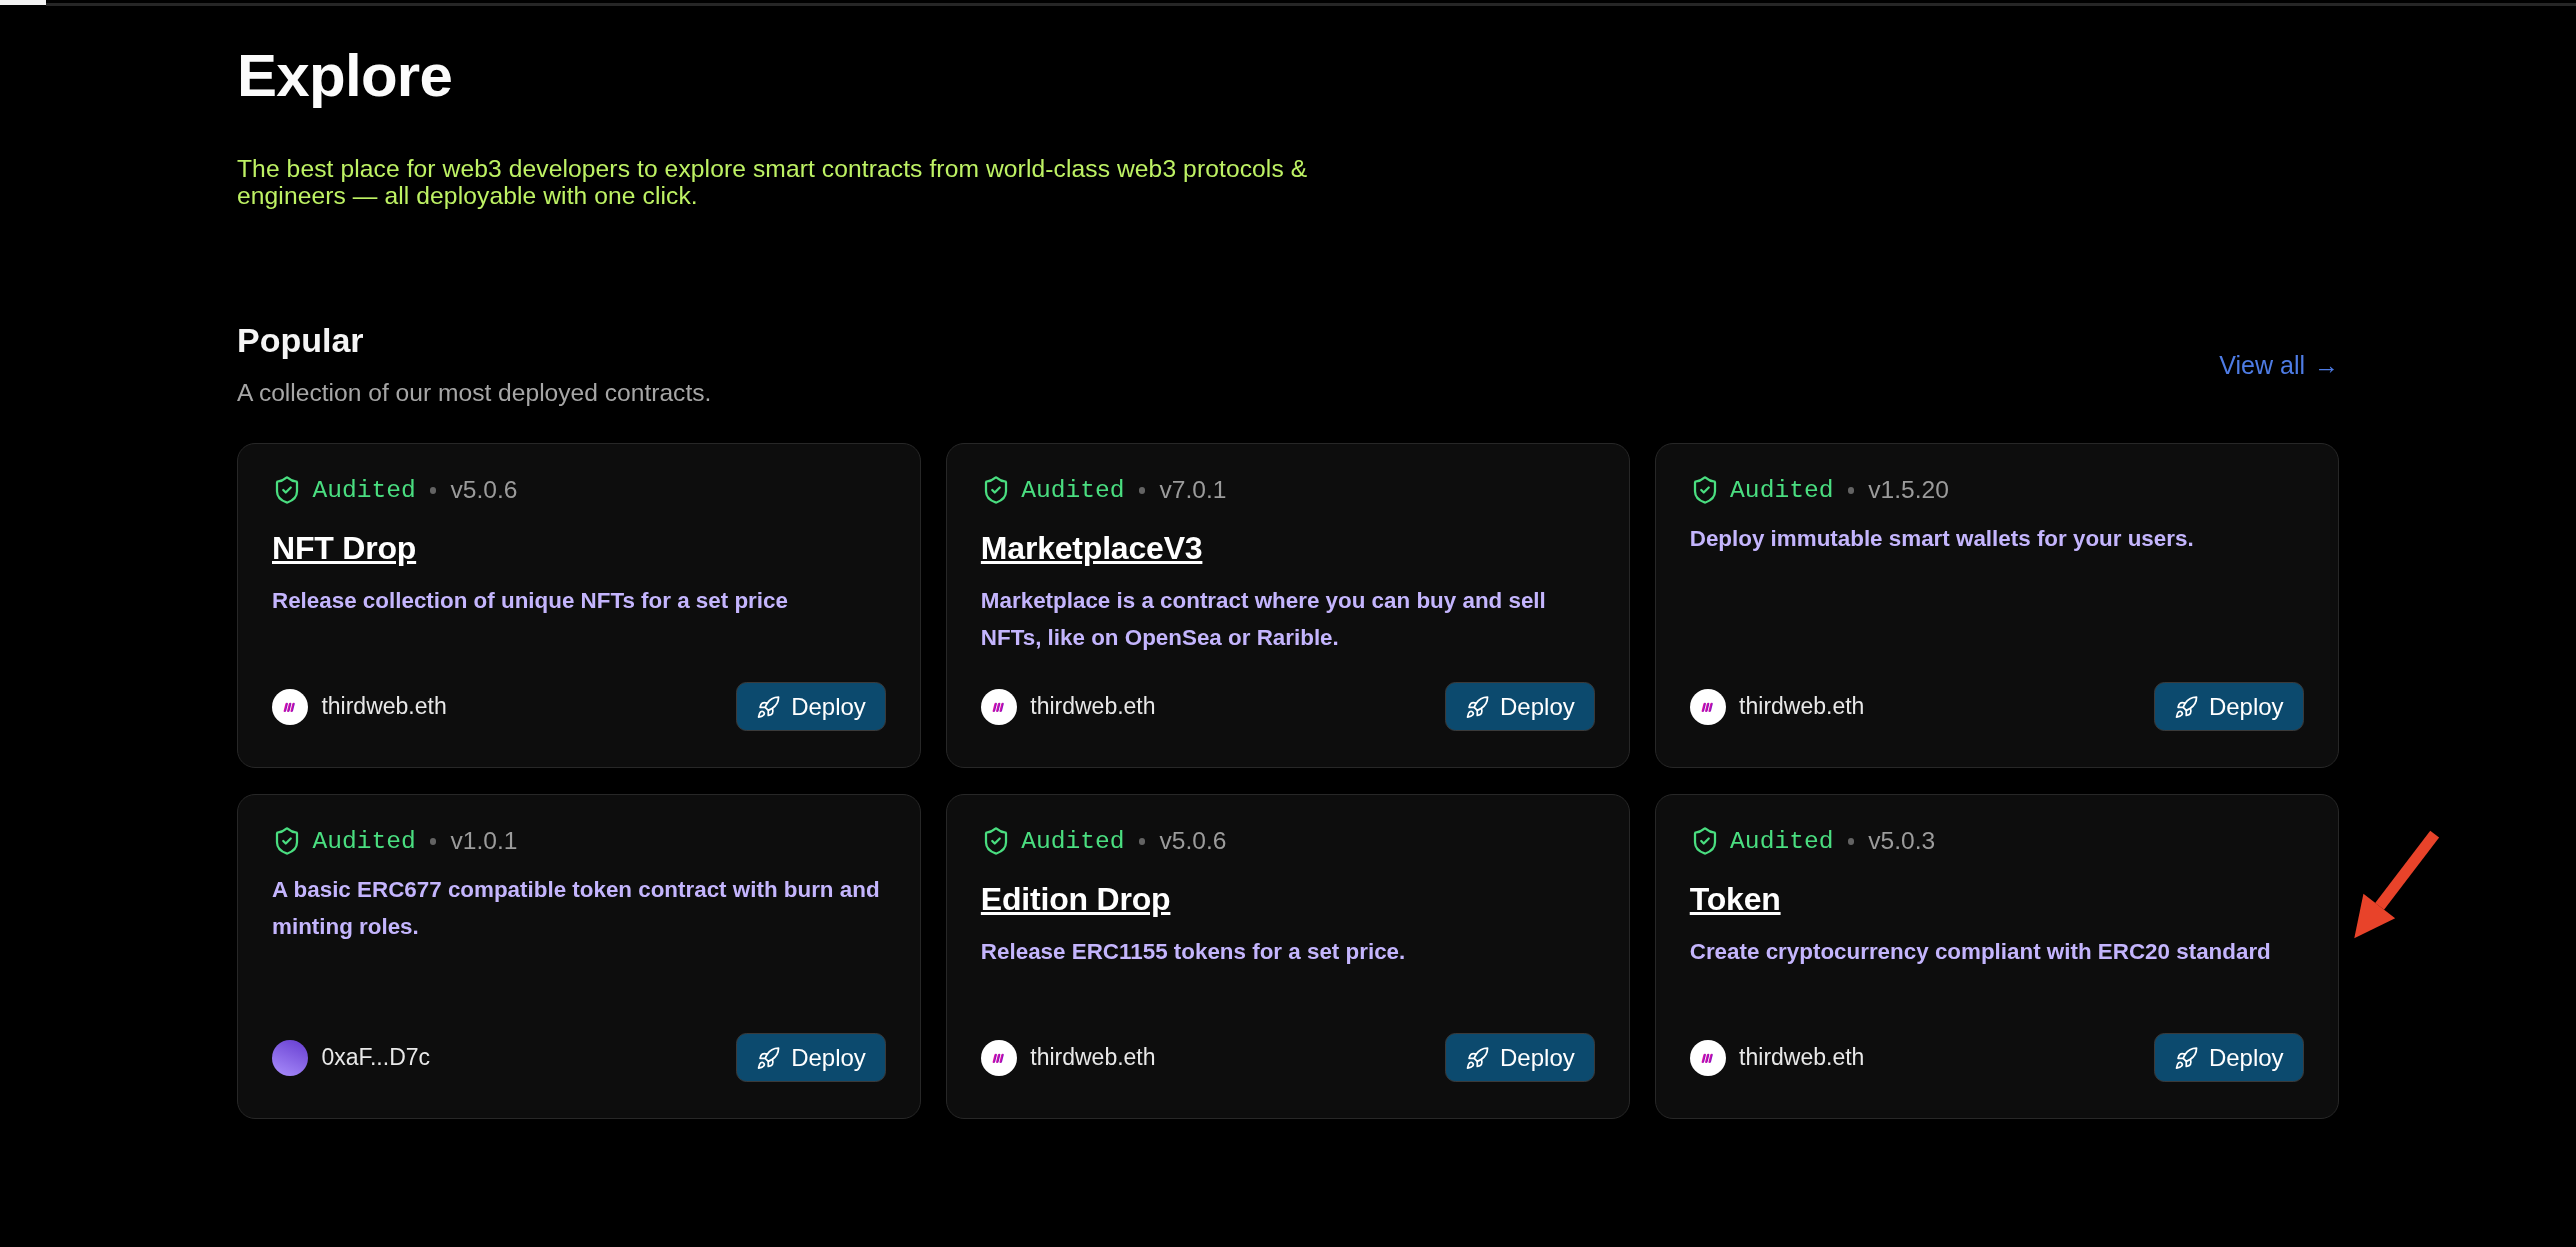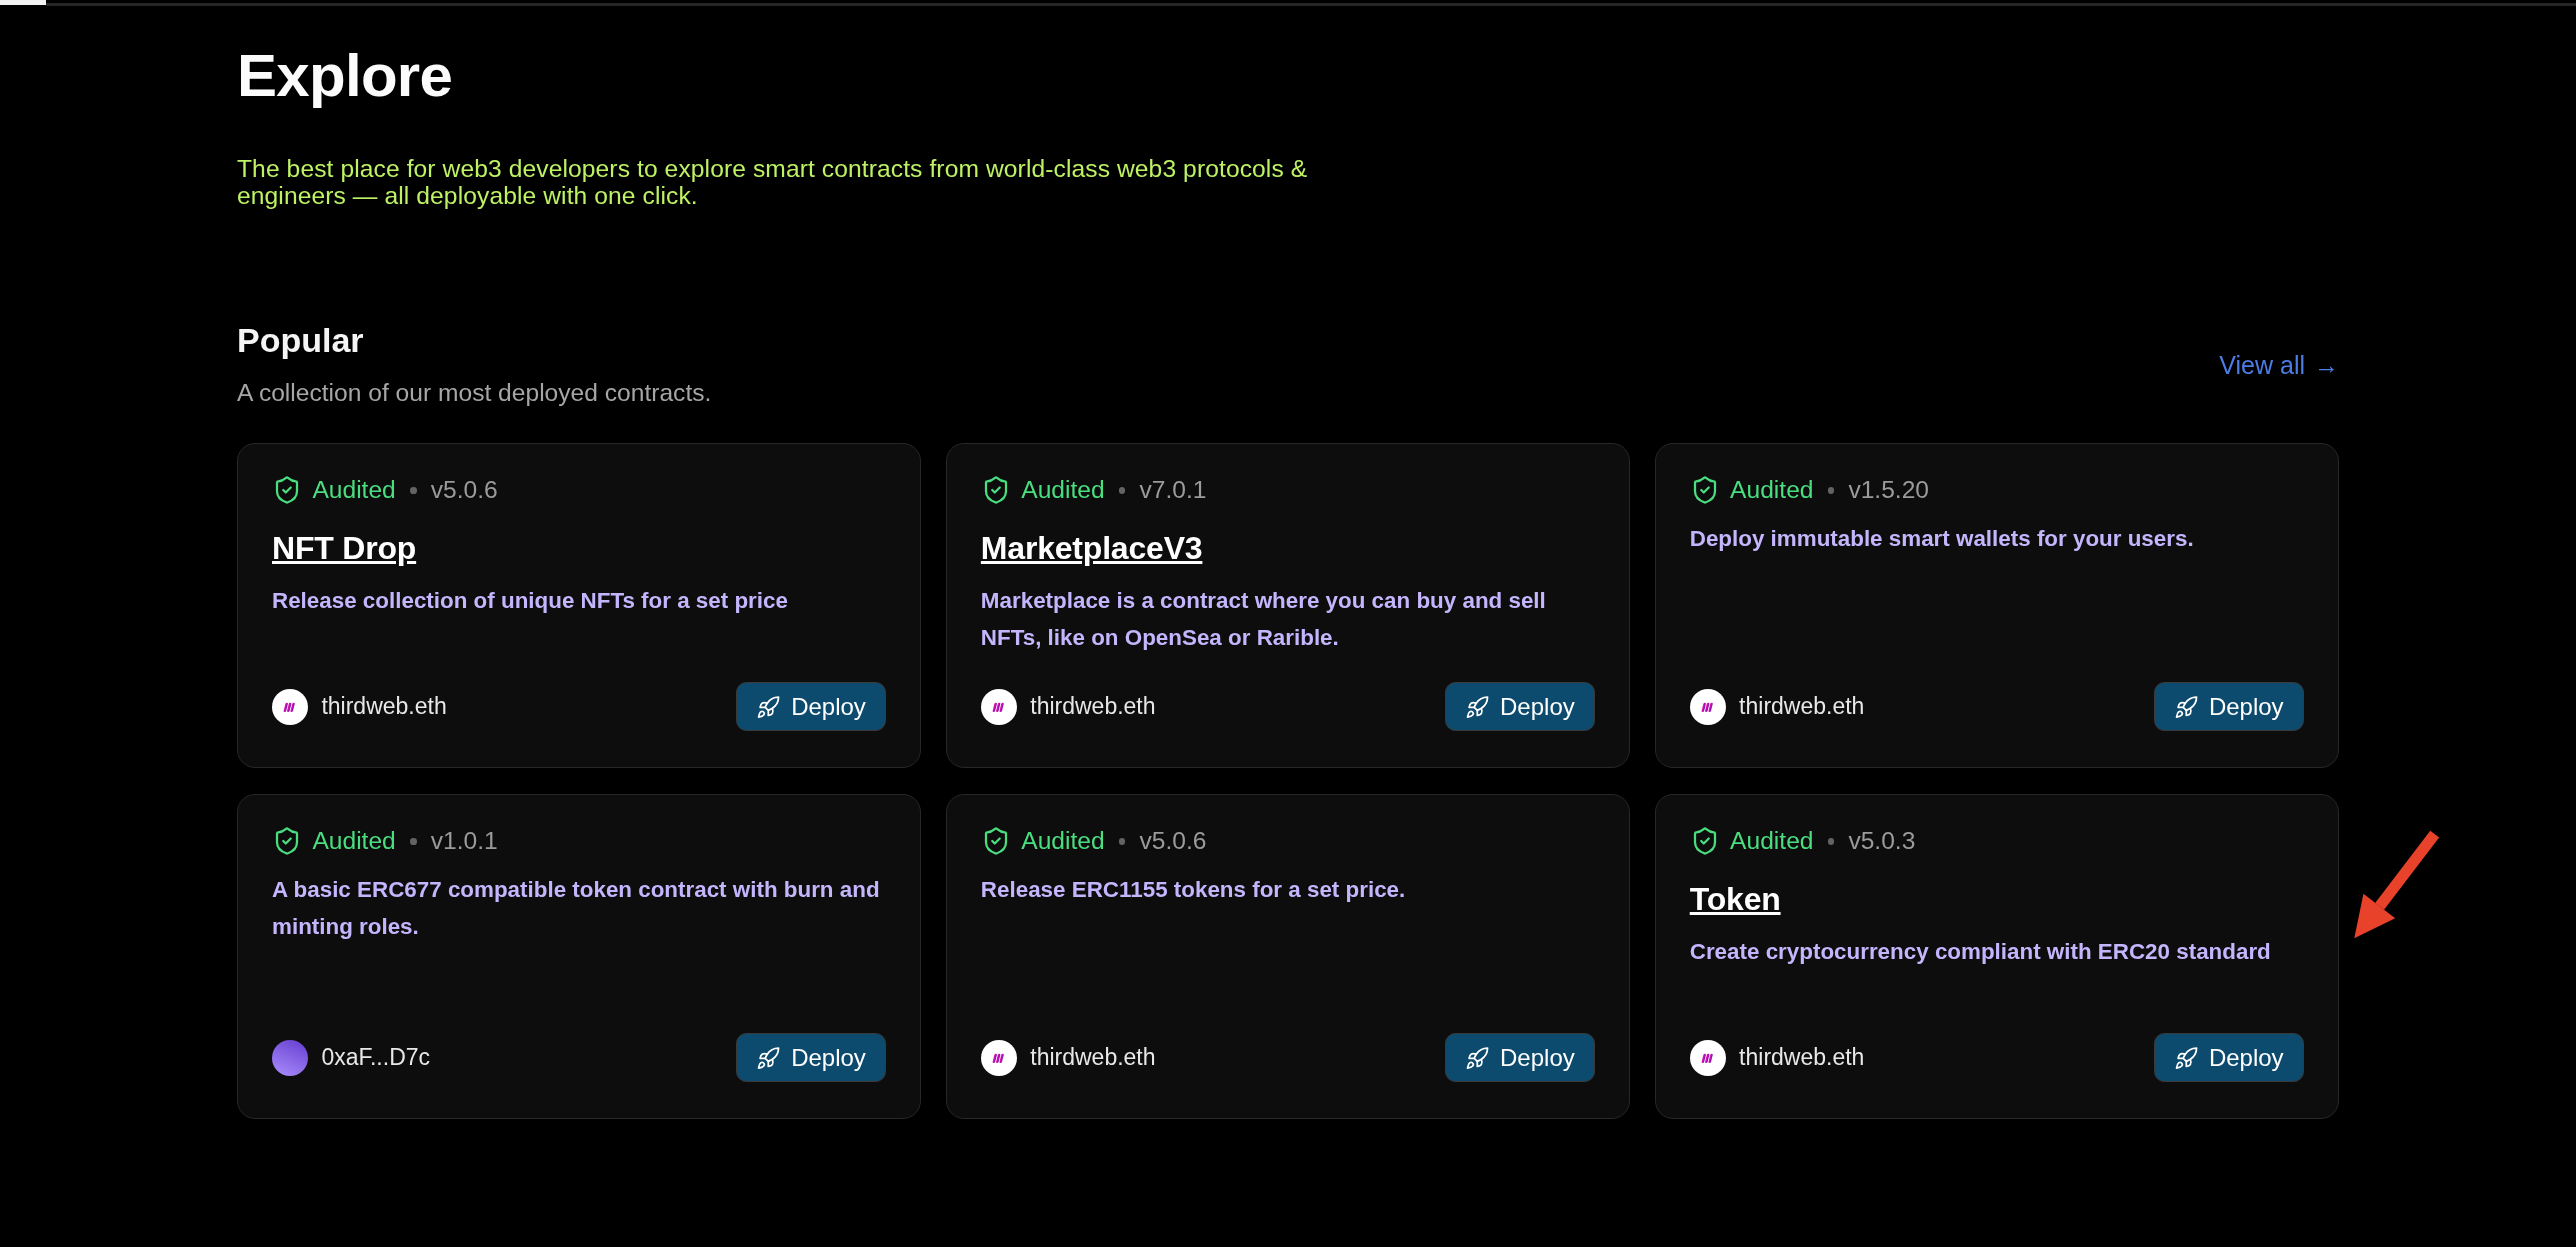--- a/index.html
+++ b/index.html
@@ -35,21 +35,21 @@
     margin-top:36px; display:grid; grid-template-columns:repeat(3,1fr);
     column-gap:24.6px; row-gap:26px;
   }
   .card {
     position:relative; height:325px; box-sizing:border-box;
     background:#0d0d0d; border:1.5px solid #272727; border-radius:18px;
     padding:31px 34px; cursor:pointer;
   }
   .badge-row { display:flex; align-items:center; gap:10.4px; }
   .badge-row svg.shield { flex:0 0 auto; }
-  .audited-label { color:#4ade80; font-size:24.6px; font-weight:500; }
+  .audited-label { color:#4ade80; font-size:24.6px; font-weight:500;font-family:Liberation Mono, monospace; }
   .dot-sep { width:6.7px; height:6.7px; border-radius:50%; background:#636363; margin:0 3.7px; }
   .version-label { color:#9b9b9b; font-size:24.6px; }
 
   h3.card-title { margin:25px 0 0; font-size:32px; font-weight:700; color:#ffffff; letter-spacing:-0.2px;text-decoration:underline; }
   p.card-desc { margin:15px 0 0; font-size:22.4px; line-height:37px; color:#c4b5fd;font-weight:bold; }
 
   .card-footer {
     position:absolute; left:34px; right:34px; bottom:36px;
     display:flex; align-items:center; justify-content:space-between;
   }
@@ -251,20 +251,21 @@
   <div class="card">
     <div class="badge-row">
       <svg class="shield" width="30" height="30" viewBox="0 0 24 24" fill="none" stroke="#4ade80" stroke-width="1.8" stroke-linecap="round" stroke-linejoin="round">
         <path d="M20 13c0 5-3.5 7.5-7.66 8.95a1 1 0 0 1-.67-.01C7.5 20.5 4 18 4 13V6a1 1 0 0 1 1-1c2 0 4.5-1.2 6.24-2.72a1.17 1.17 0 0 1 1.52 0C14.51 3.81 17 5 19 5a1 1 0 0 1 1 1z"></path>
         <path d="m9 12 2 2 4-4"></path>
       </svg>
       <span class="audited-label">Audited</span>
       <span class="dot-sep"></span>
       <span class="version-label">v5.0.6</span>
     </div>
+    <h3 class="card-title">Edition Drop</h3>
     <p class="card-desc">Release ERC1155 tokens for a set price.</p>
     <div class="card-footer">
       <div class="publisher">
         <span class="avatar thirdweb-logo">
           <svg width="20" height="18.7" viewBox="0 0 28 26">
             <defs>
               <linearGradient id="twg" x1="0" y1="0" x2="1" y2="0">
                 <stop offset="0" stop-color="#F213A4"></stop>
                 <stop offset="1" stop-color="#7C0FC2"></stop>
               </linearGradient>

